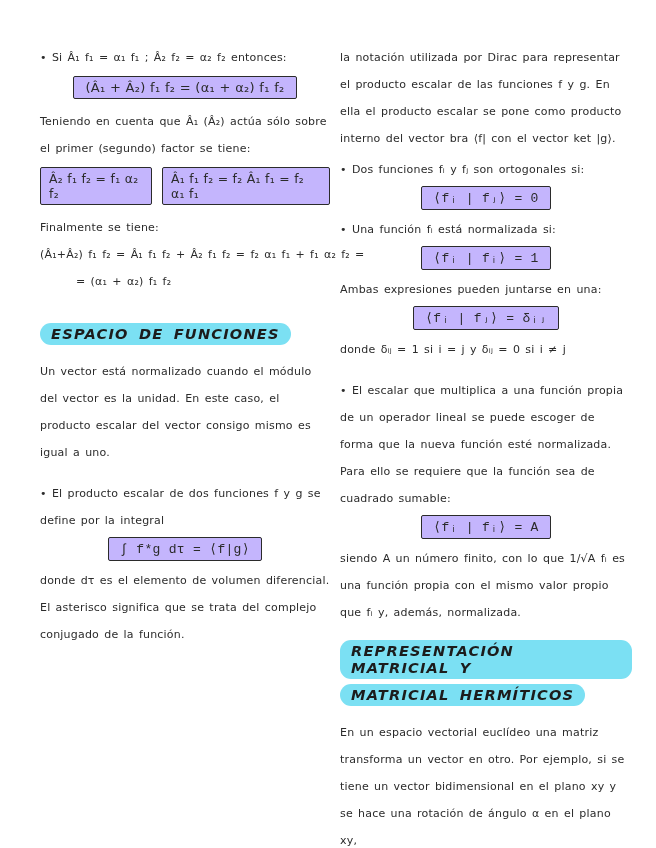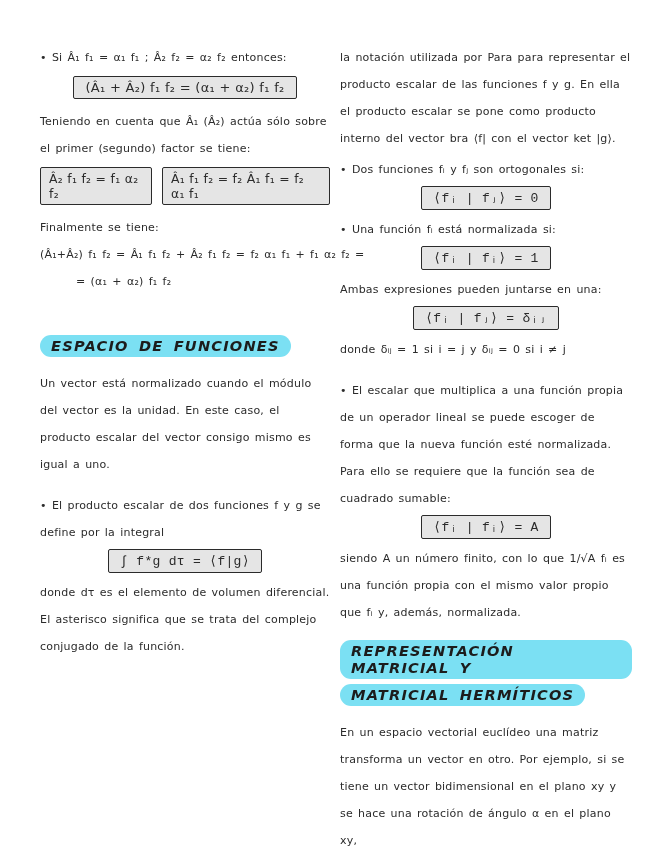--- a/index.html
+++ b/index.html
@@ -17,32 +17,32 @@
   .col-right { left: 340px; width: 292px; }
 
   .hand {
     font-size: 11px;
     line-height: 27px;
     letter-spacing: 0.2px;
     word-spacing: 1.5px;
   }
   .mb-sm { margin-bottom: 4px; }
   .mb-md { margin-bottom: 14px; }
-  .mb-lg { margin-bottom: 40px; }
+  .mb-lg { margin-bottom: 28px; }
 
   .formula-row { text-align: center; margin: 5px 0 9px 0; }
   .formula-row.tight { margin: 3px 0 6px 0; font-family: Liberation Mono, monospace; }
   .fbox {
     display: inline-block;
     border: 1.6px solid #2b2b2b;
     border-radius: 2px;
     padding: 3px 11px;
     font-size: 13px;
     letter-spacing: 0.3px;
-    background: #e5e5e5;
+    background: #c4b5fd;
   }
   .boxes-pair { display: flex; justify-content: space-between; gap: 10px; margin: 5px 0 9px 0; }
   .boxes-pair .fbox { padding: 3px 8px; font-size: 12.4px; }
 
   .inline-math { white-space: nowrap; }
 
   .heading-wrap { margin: 4px 0 8px 0; font-style: italic; }
   .section-heading {
     display: inline-block;
     background: #7be0f3;
@@ -95,21 +95,21 @@
     <div class="formula-row tight">
       <span class="fbox">∫ f*g dτ = ⟨f|g⟩</span>
     </div>
 
     <p class="hand">donde dτ es el elemento de volumen diferencial. El asterisco significa que se trata del complejo conjugado de la función.</p>
 
   </div>
 
   <div class="col col-right">
 
-    <p class="hand mb-sm">la notación utilizada por Para para representar el producto escalar de las funciones f y g. En ella el producto escalar se pone como producto interno del vector bra ⟨f| con el vector ket |g⟩.</p>
+    <p class="hand mb-sm">la notación utilizada por Dirac para representar el producto escalar de las funciones f y g. En ella el producto escalar se pone como producto interno del vector bra ⟨f| con el vector ket |g⟩.</p>
 
     <p class="hand">• Dos funciones fᵢ y fⱼ son ortogonales si:</p>
 
     <div class="formula-row tight">
       <span class="fbox">⟨fᵢ | fⱼ⟩ = 0</span>
     </div>
 
     <p class="hand">• Una función fᵢ está normalizada si:</p>
 
     <div class="formula-row tight">

